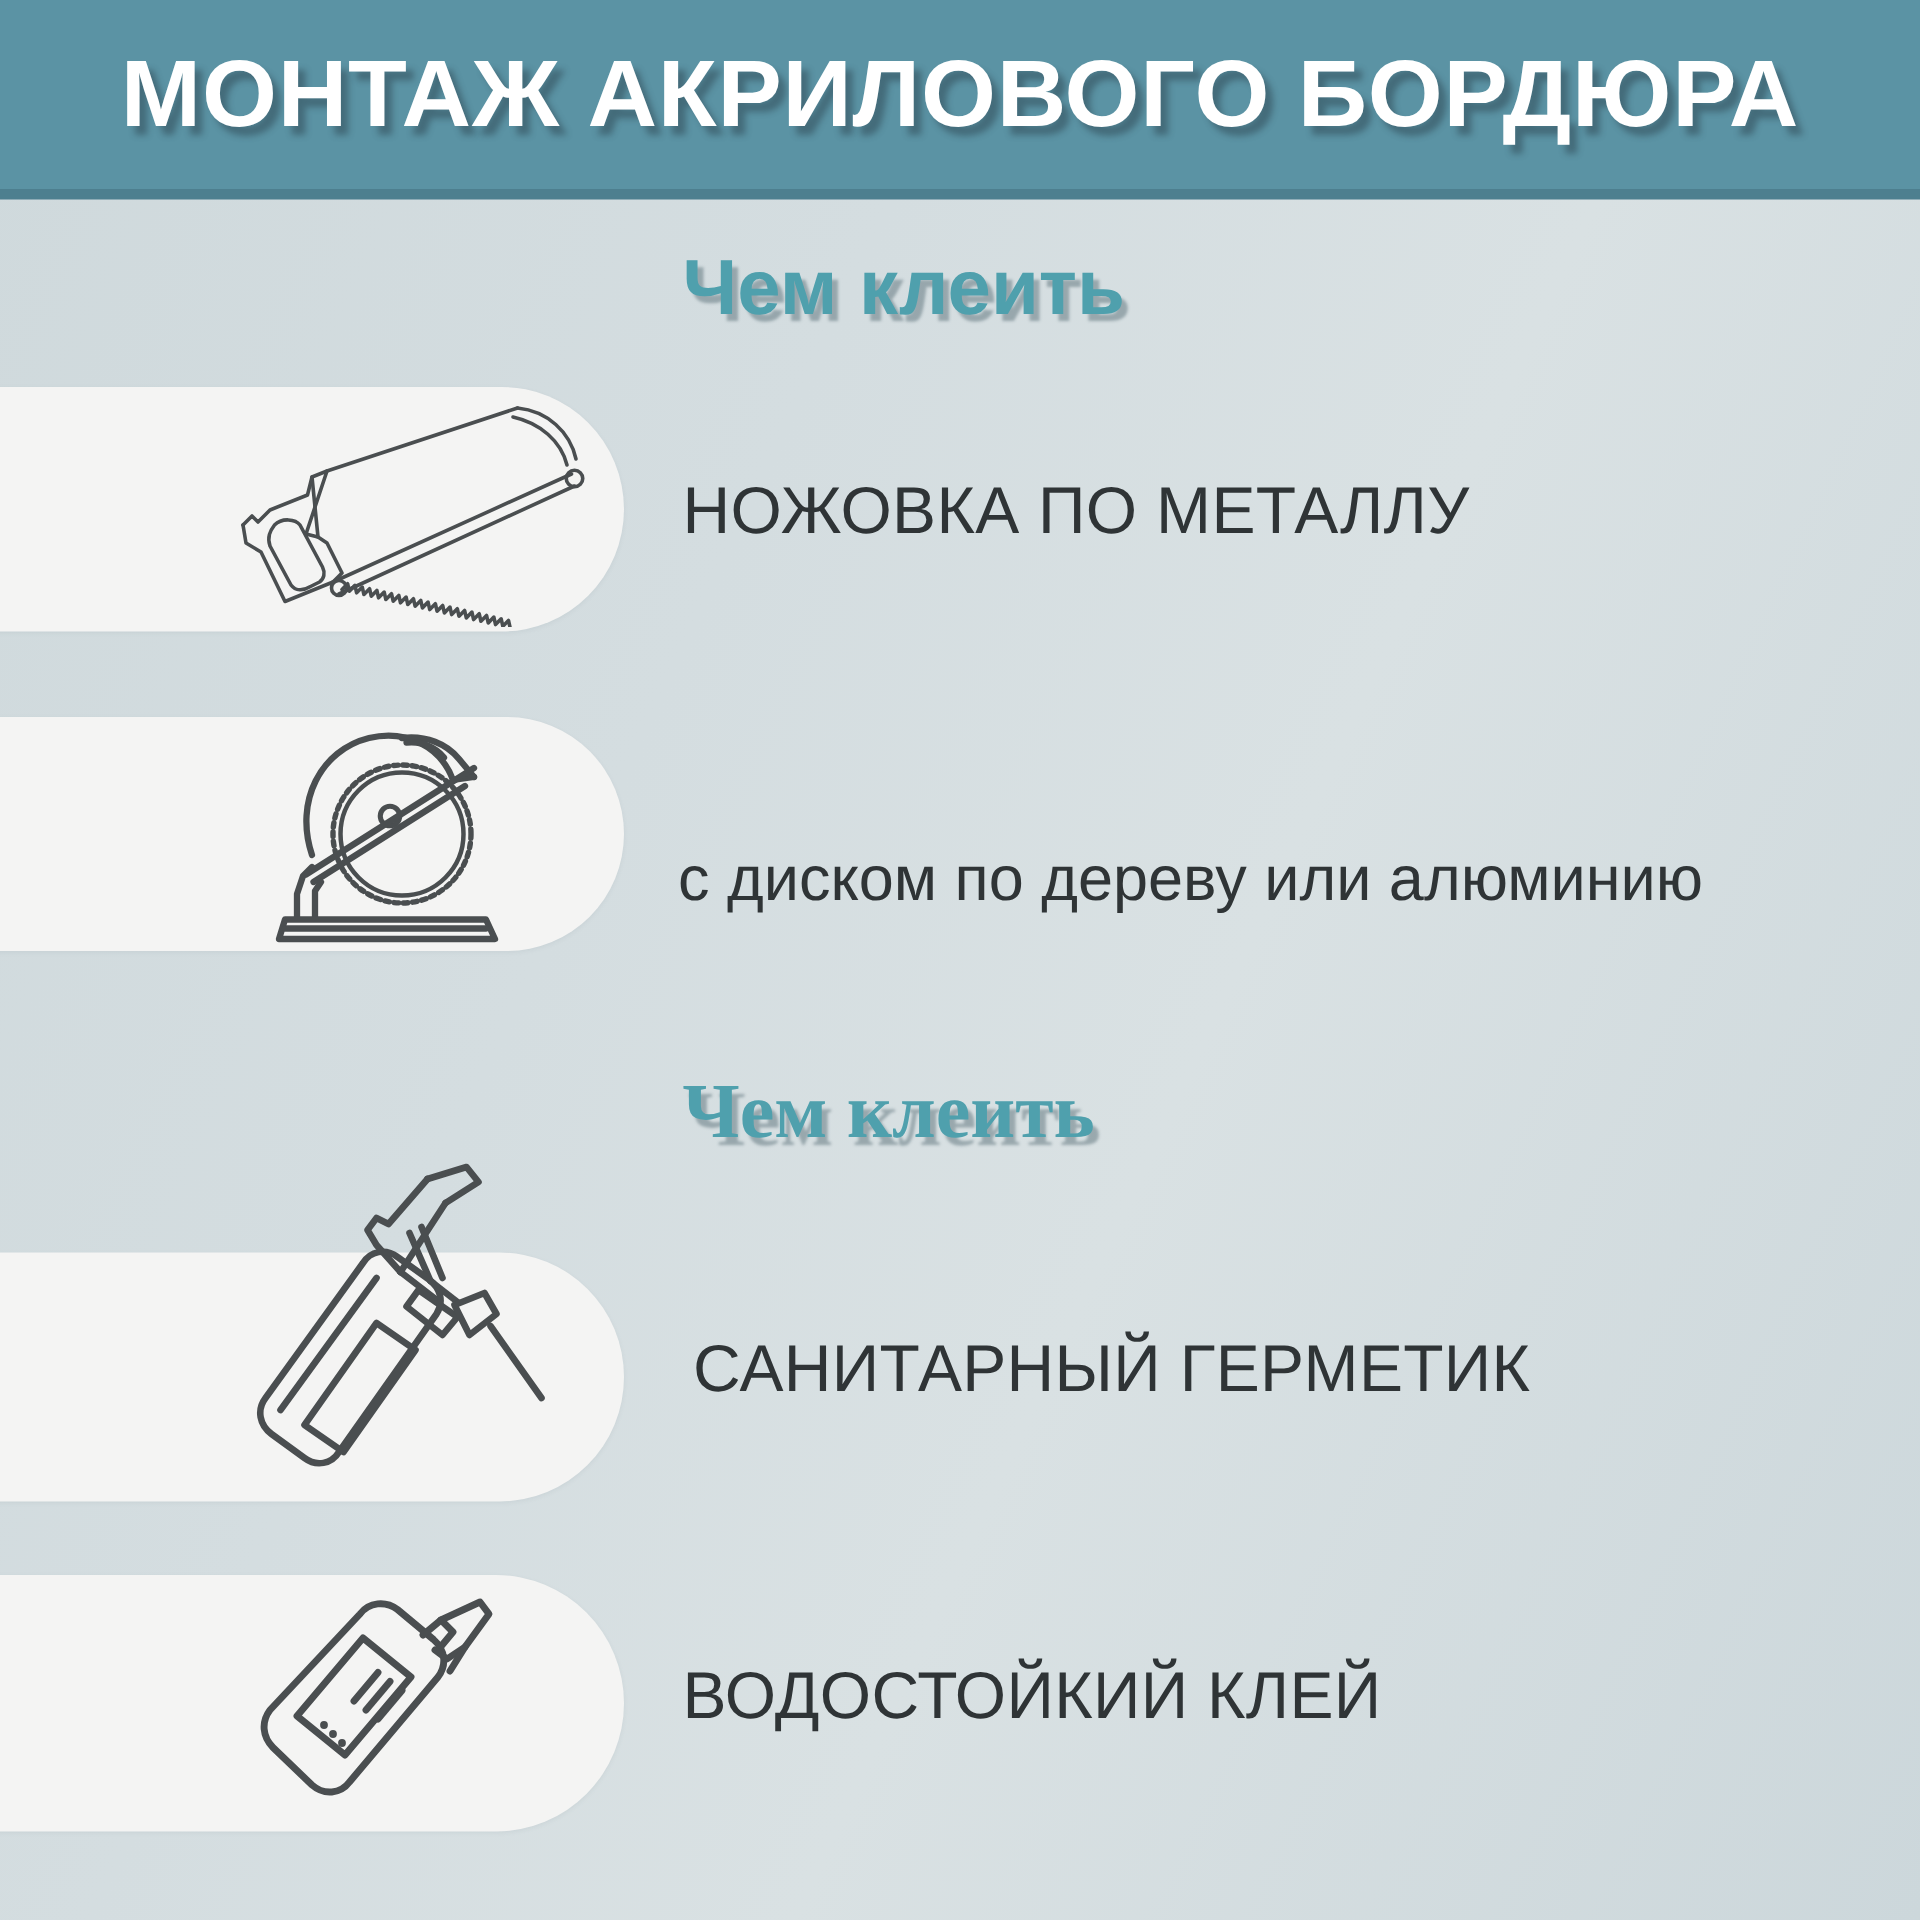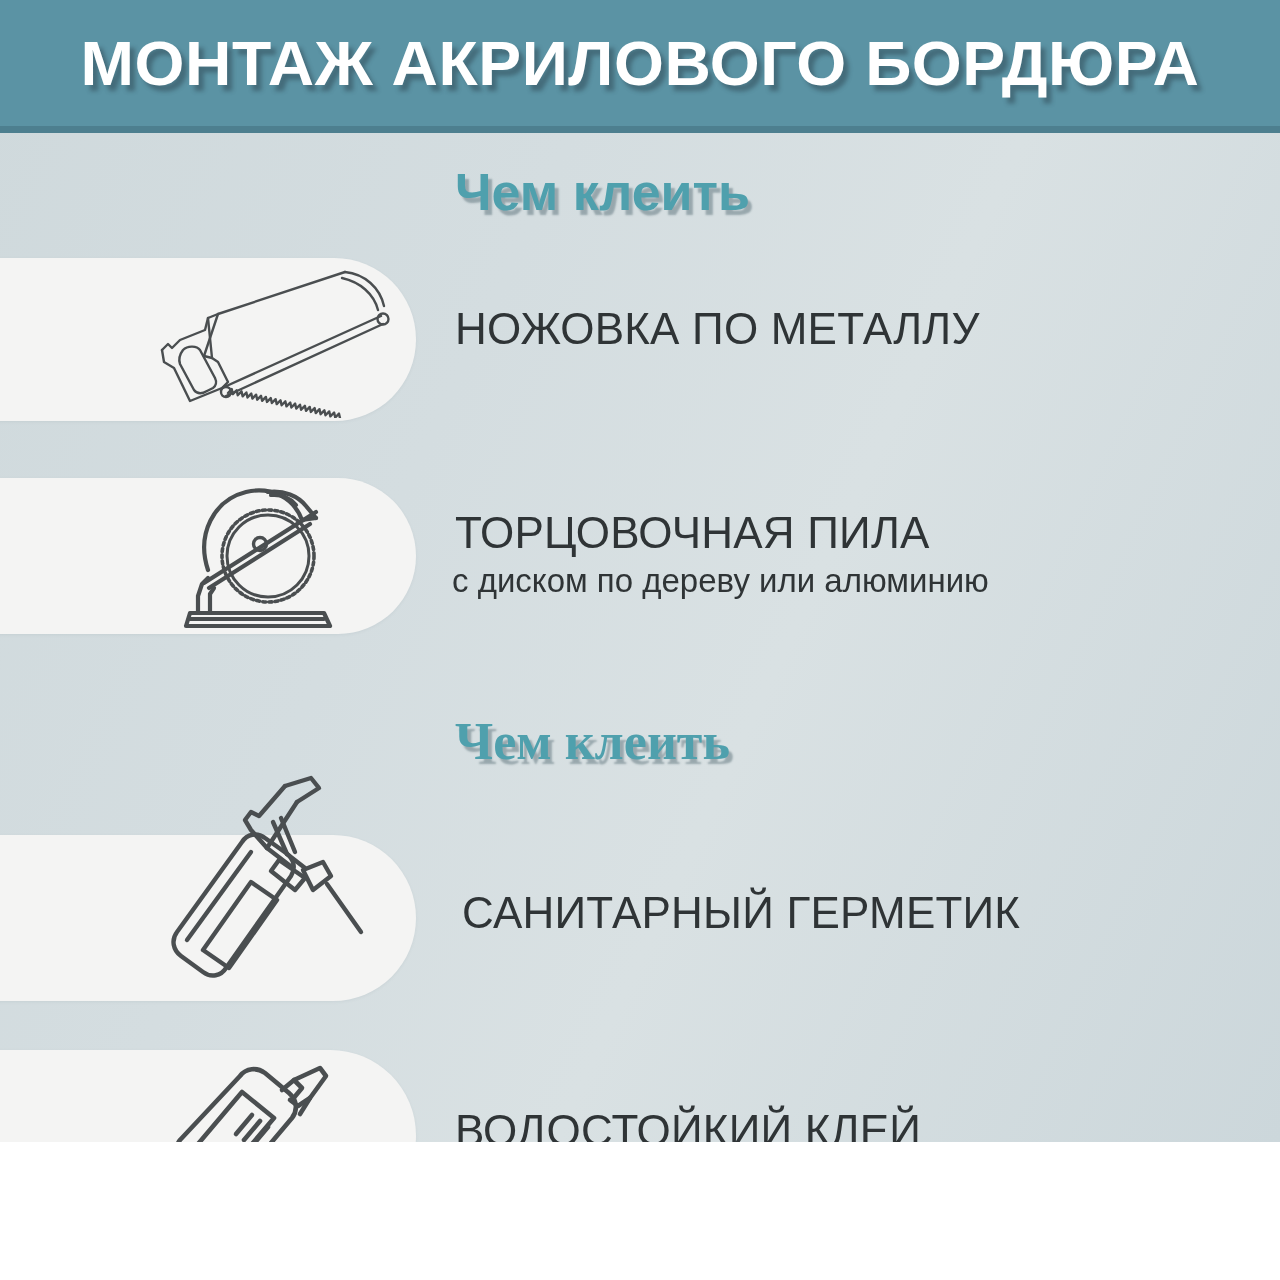--- a/index.html
+++ b/index.html
@@ -3,21 +3,21 @@
 <meta charset="utf-8">
 <style>
   html, body {
     margin: 0;
     padding: 0;
     background: #ffffff;
   }
   #poster {
     position: relative;
     width: 1280px;
-    height: 1142px;
+    height: 1280px;
     overflow: hidden;
     font-family: "Liberation Sans", sans-serif;
     background: linear-gradient(115deg, #cfd9dc 0%, #d4dde0 35%, #d9e1e3 60%, #ccd7db 100%);
   }
 
   
   .header {
     position: absolute;
     left: 0; top: 0;
     width: 1280px;
@@ -89,25 +89,25 @@
     position: absolute;
     color: #2f3436;
     font-size: 44px;
     font-weight: normal;
     white-space: nowrap;
     letter-spacing: 0.2px;
   }
   .item-sub {
     position: absolute;
     color: #2f3436;
-    font-size: 33px;
+    font-size: 42px;
     font-weight: normal;
     white-space: nowrap;
   }
-  #label-1     { left: 455px; top: 304px; text-align: center; }
+  #label-1     { left: 455px; top: 316px; text-align: center; }
   #label-2     { left: 455px; top: 508px; }
   #sublabel-2  { left: 452px; top: 562px; }
   #label-3     { left: 462px; top: 888px; }
   #label-4     { left: 455px; top: 1106px; }
 </style>
 </head>
 <body>
 
 <div id="poster">
 
@@ -159,21 +159,20 @@
       <path d="M140 42 L28 113"></path>
       <path d="M134 54 L33 118"></path>
 
       <path d="M32 108 L26 114 L22 126 L22 142"></path>
       <path d="M38 118 L34 124 L34 142"></path>
 
       <path d="M10 156 L14 143 L148 143 L154 156 Z"></path>
       <path d="M14 149 L148 149"></path>
     </svg>
   </div>
-  <div class="item-label" id="label-2">ТОРЦОВОЧНАЯ ПИЛА</div>
   <div class="item-sub" id="sublabel-2">с диском по дереву или алюминию</div>
 
   <div class="section-heading" id="heading-saw">Чем клеить</div>
 
   <div class="section-heading" id="heading-glue">Чем клеить</div>
 
   <div class="pill" id="pill-3"></div>
   <div class="icon-wrap" id="icon-caulkgun">
     <svg viewBox="0 0 250 230" width="250" height="230" fill="none" stroke="#4a4e50" stroke-width="4.4" stroke-linejoin="round" stroke-linecap="round">
 

